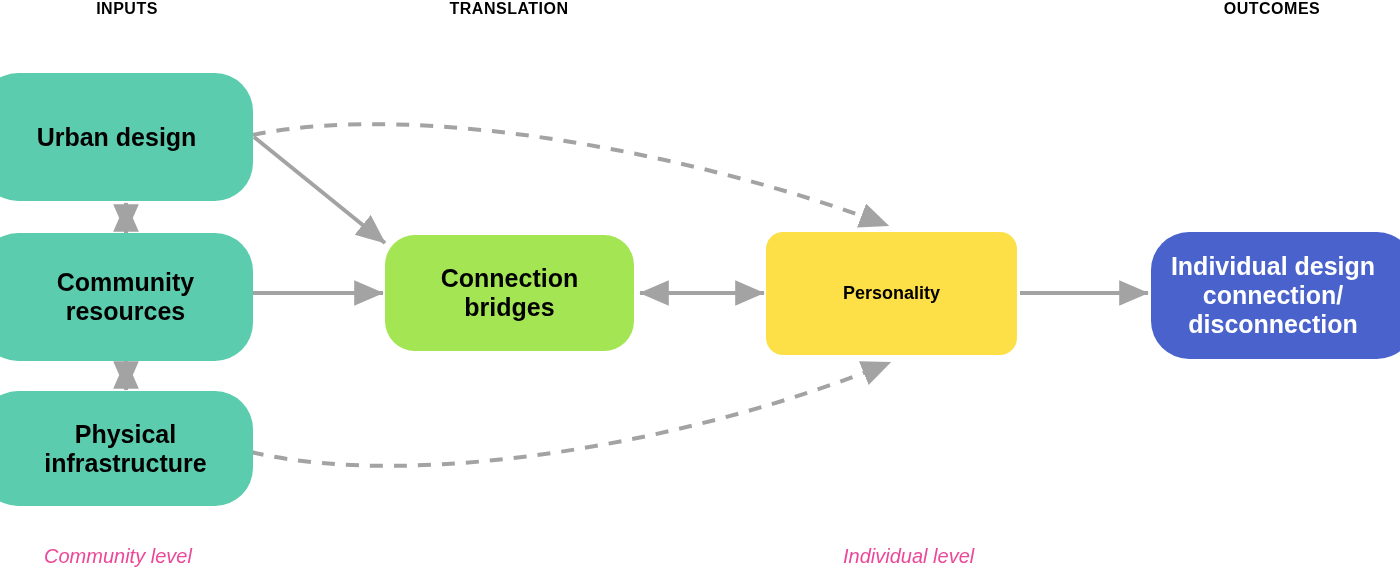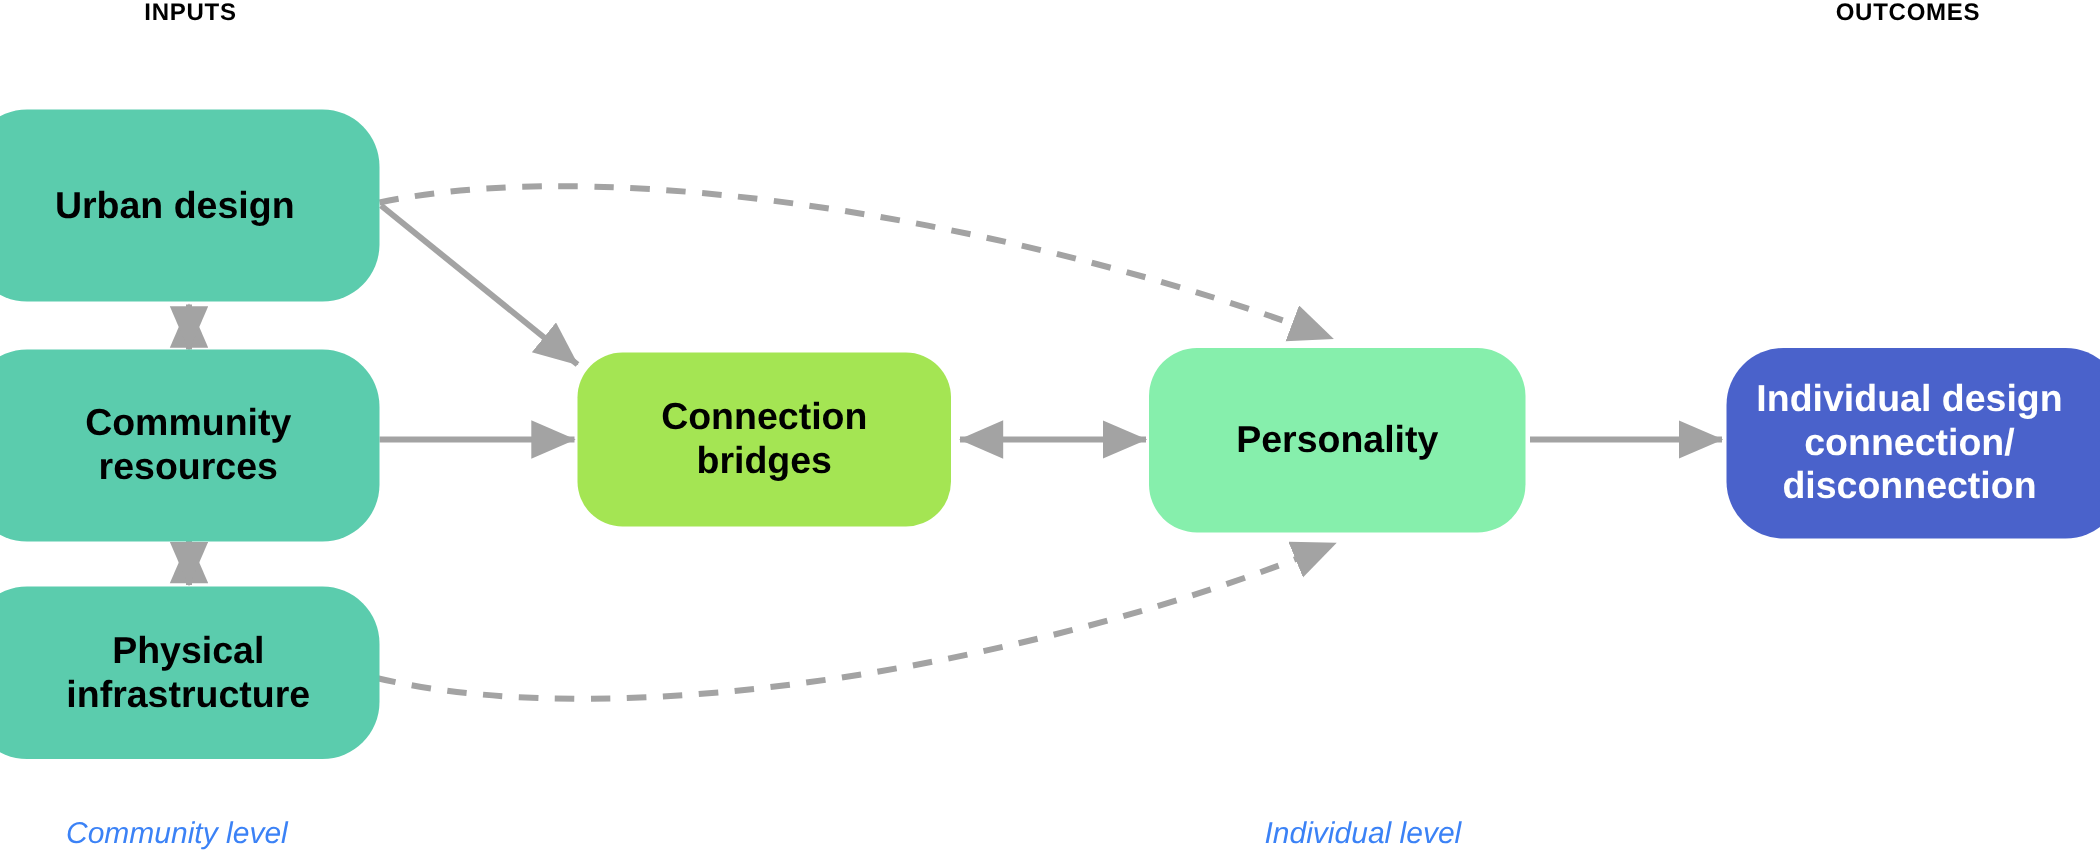--- a/index.html
+++ b/index.html
@@ -24,21 +24,21 @@
     color: #000000;
     letter-spacing: 0.5px;
     text-align: center;
     white-space: nowrap;
     transform: translateX(-50%);
   }
   .level-label {
     position: absolute;
     font-size: 20px;
     font-style: italic;
-    color: #3b82f6;
+    color: #ec4899;
     white-space: nowrap;
   }
   .node {
     position: absolute;
     display: flex;
     align-items: center;
     justify-content: center;
     text-align: center;
     box-sizing: border-box;
     font-weight: bold;
@@ -51,24 +51,24 @@
     border-radius: 38px;
     font-size: 25px;
   }
   .node-translation {
     background: #A4E553;
     color: #000000;
     border-radius: 30px;
     font-size: 25px;
   }
   .node-participation {
-    background: #86efac;
+    background: #fde047;
     color: #000000;
-    border-radius: 32px;
-    font-size: 25px;
+    border-radius: 17px;
+    font-size: 18px;
   }
   .node-outcome {
     background: #4A62CB;
     color: #ffffff;
     border-radius: 38px;
     font-size: 25px;
   }
   svg.edges {
     position: absolute;
     left: 0;
@@ -77,20 +77,21 @@
     height: 575px;
     pointer-events: none;
   }
 </style>
 </head>
 <body>
 
 <div id="canvas">
 
   <div class="col-header" style="left:127px; top:0px;">INPUTS</div>
+  <div class="col-header" style="left:509px; top:0px;">TRANSLATION</div>
   <div class="col-header" style="left:1272px; top:0px;">OUTCOMES</div>
 
   <svg class="edges" viewBox="0 0 1400 575">
     <defs>
       <marker id="arrow-end" markerWidth="9" markerHeight="9" refX="7.2" refY="3.2" orient="auto" markerUnits="strokeWidth">
         <path d="M0,0 L7.4,3.2 L0,6.4 z" fill="#A3A3A3"></path>
       </marker>
       <marker id="arrow-start" markerWidth="9" markerHeight="9" refX="0.2" refY="3.2" orient="auto" markerUnits="strokeWidth">
         <path d="M7.4,0 L0,3.2 L7.4,6.4 z" fill="#A3A3A3"></path>
       </marker>

